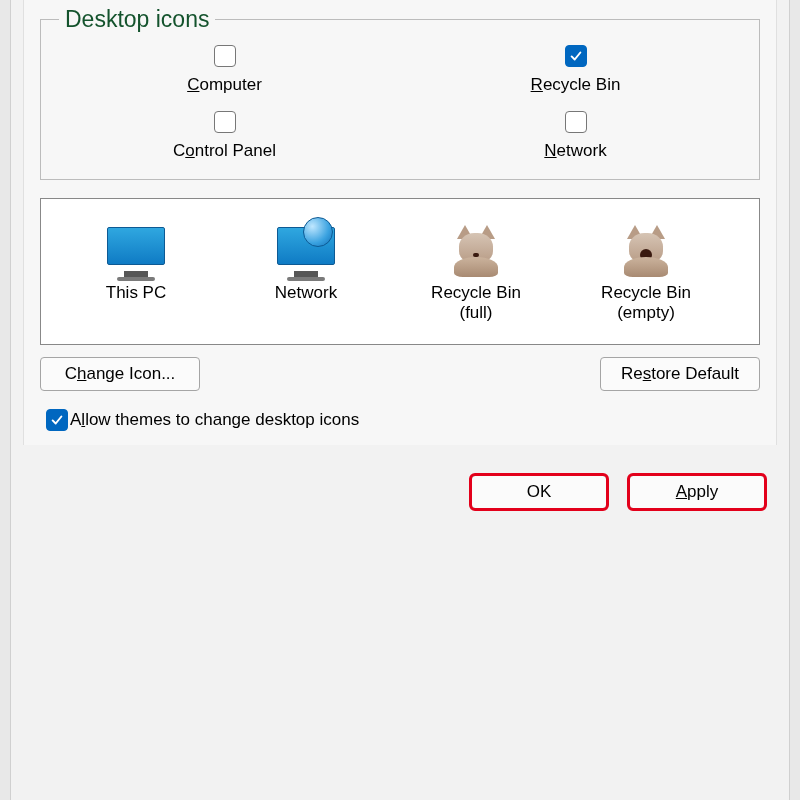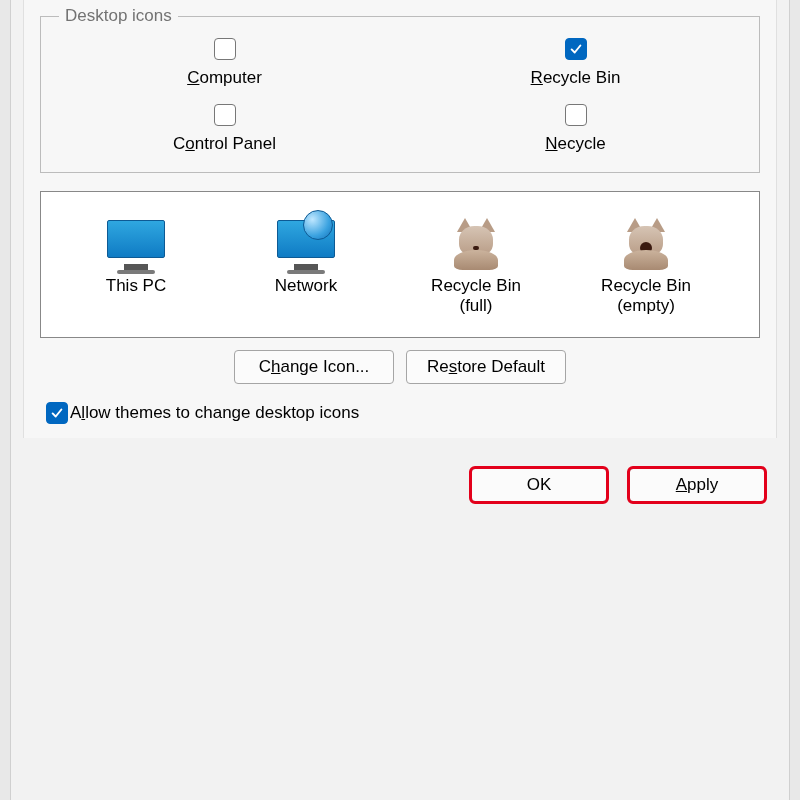--- a/index.html
+++ b/index.html
@@ -30,22 +30,22 @@
     border-bottom: none;
   }
   fieldset.group {
     border: 1px solid #bcbcbc;
     margin: 0 0 18px 0;
     padding: 12px 18px 18px 18px;
     position: relative;
   }
   fieldset.group legend {
     padding: 0 6px;
-    color: #737373;
-    font-size: 17px;
+    color: #14532d;
+    font-size: 23px;
   }
   .check-grid {
     display: grid;
     grid-template-columns: 1fr 1fr;
     row-gap: 16px;
     column-gap: 20px;
   }
   .check-item {
     display: flex;
     align-items: center;
@@ -95,21 +95,21 @@
     align-items: flex-end;
     justify-content: center;
   }
   .icon-label {
     font-size: 17px;
     line-height: 1.2;
     white-space: pre-line;
   }
   .btn-row {
     display: flex;
-    justify-content: center;
+    justify-content: space-between;
     gap: 12px;
     margin-bottom: 18px;
   }
   .btn {
     border: 1px solid #a5a5a5;
     background: #fbfbfb;
     border-radius: 4px;
     padding: 6px 16px;
     font-size: 17px;
     min-width: 160px;
@@ -285,21 +285,21 @@
           <span class="cbox">
             
           </span>
           <span><span>C</span><span class="accel">o</span><span>ntrol Panel</span></span>
         </div>
 
         <div class="check-item">
           <span class="cbox">
             
           </span>
-          <span><span></span><span class="accel">N</span><span>ecycle</span></span>
+          <span><span></span><span class="accel">N</span><span>etwork</span></span>
         </div>
 
       </div>
     </fieldset>
 
     <div class="icon-panel">
       <div class="icon-grid">
 
         <div class="icon-cell">
           <div class="icon-img">

